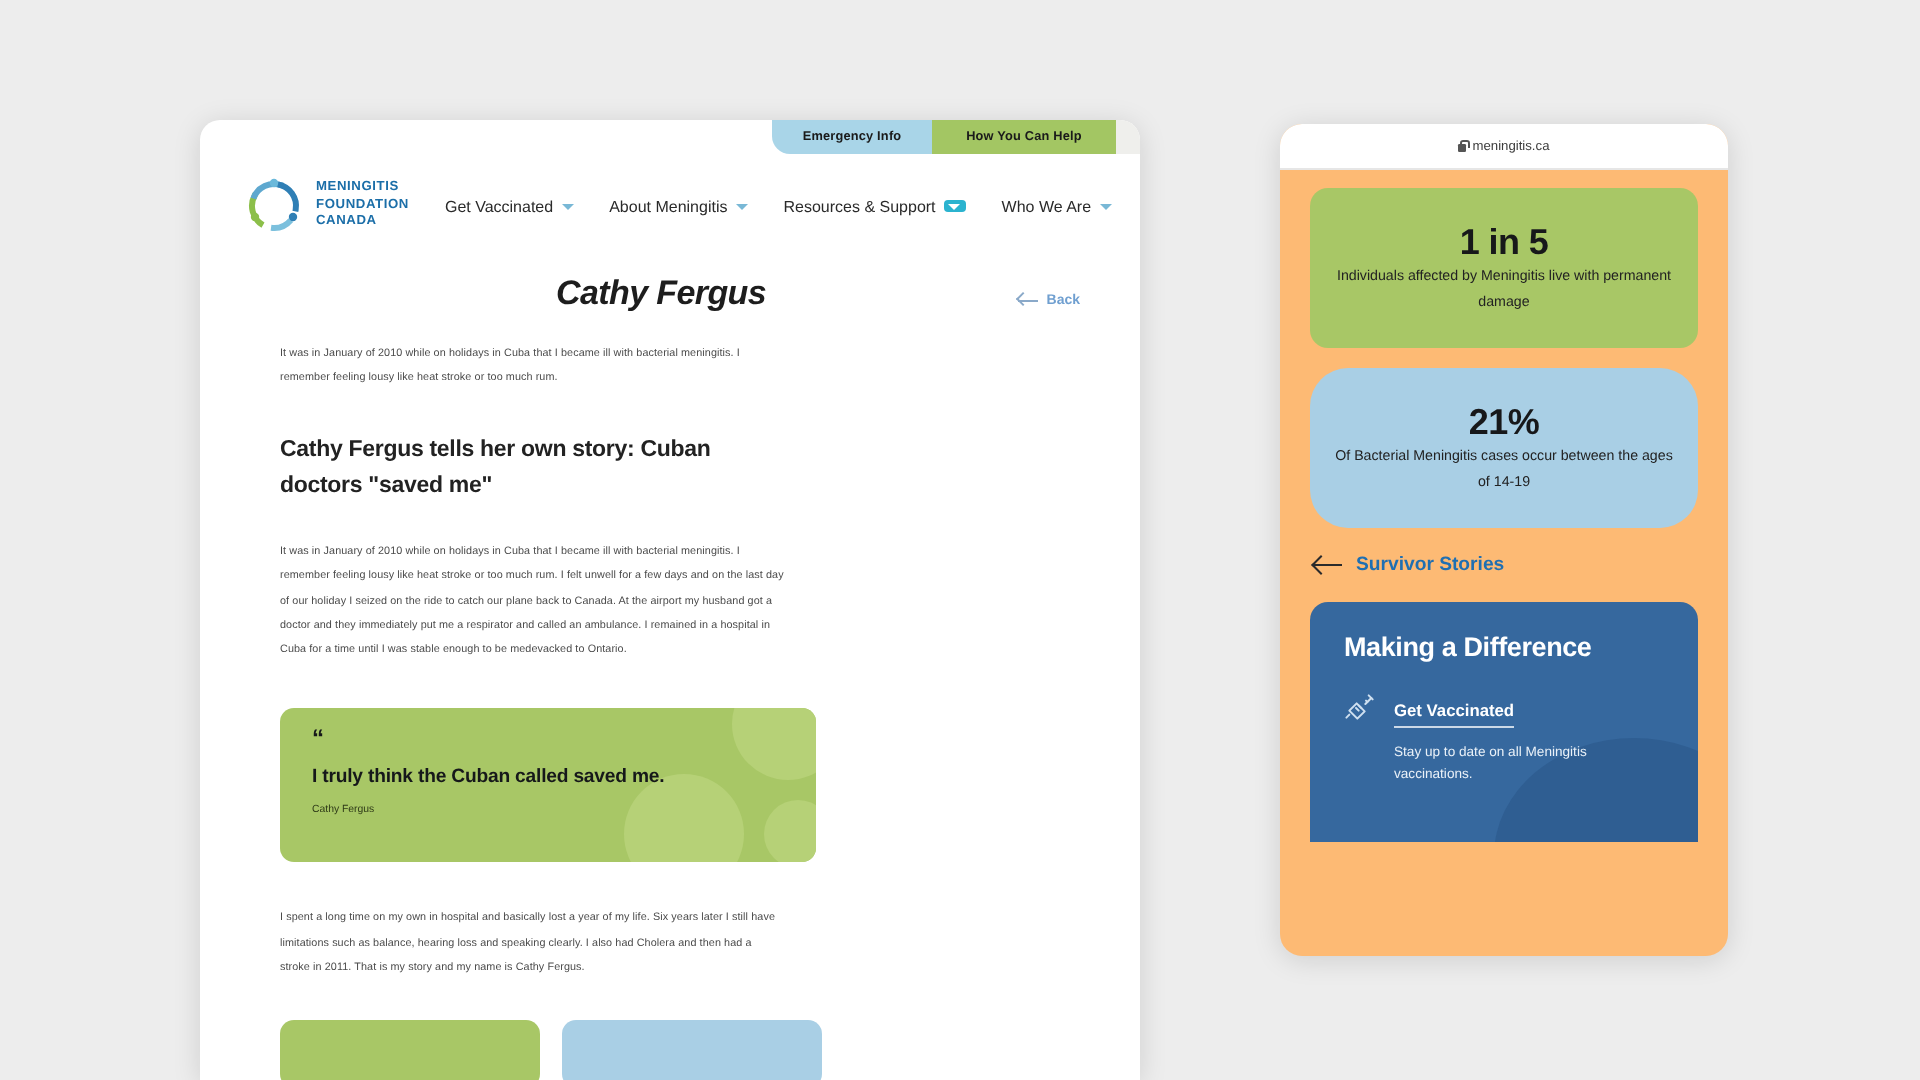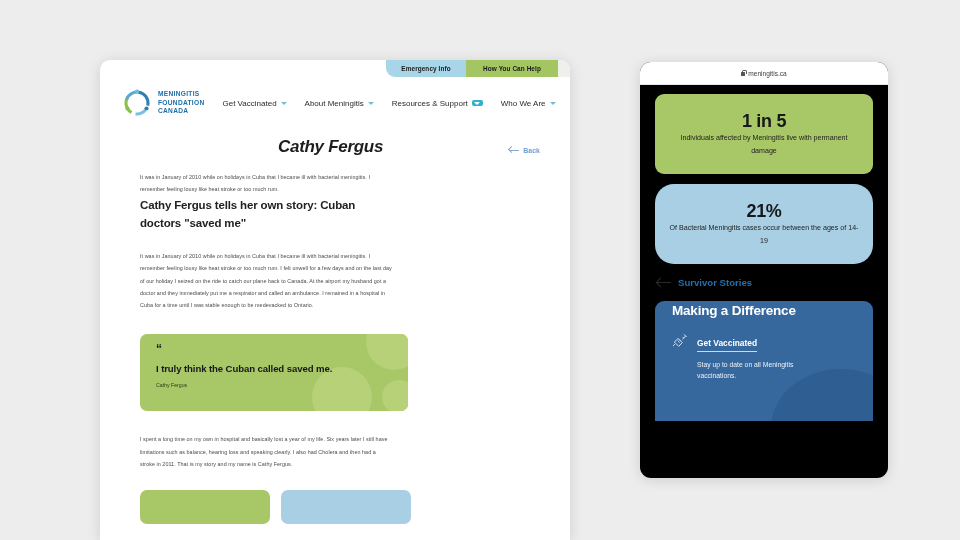--- a/index.html
+++ b/index.html
@@ -96,21 +96,21 @@
     transform: rotate(45deg);
   }
 
   .art-body { padding: 0 32px 0 40px; }
   .lead { margin-top: 14px; }
   p.body-text {
     font-size: 5.4px; line-height: 2.28; color: #4b4b4b;
     max-width: 252px; letter-spacing: .05px;
   }
   .sub-head {
-    font-size: 11.5px; font-weight: bold;
+    margin-top: 20px; font-size: 11.5px; font-weight: bold;
     color: #222; line-height: 1.62; max-width: 245px;
     letter-spacing: -.15px;
   }
   .para2 { margin-top: 17px; }
 
   
   .quote-card {
     position: relative; margin: 23px 0 0 0; width: 268px;
     height: 77px; border-radius: 7px; background: #a8c766;
     overflow: hidden; padding: 11px 16px;
@@ -133,22 +133,22 @@
   .para3 { margin-top: 22px; }
 
   .bottom-cards { display: flex; gap: 11px; margin-top: 20px; }
   .bcard { width: 130px; height: 34px; border-radius: 7px; }
   .bcard-green { background: #a8c766; }
   .bcard-blue { background: #a9cfe5; }
 
   
   .mobile {
     position: absolute; left: 640px; top: 62px;
-    width: 248px; height: 416px;
-    background: #000000; border-radius: 11px;
+    width: 224px; height: 416px;
+    background: #fdba74; border-radius: 11px;
     box-shadow: 0 2px 14px rgba(0,0,0,0.13);
     overflow: hidden;
   }
   .m-urlbar {
     height: 23px; display: flex; align-items: center; justify-content: center;
     gap: 3px; border-bottom: 1px solid #e6e6e6; background: #fff;
   }
   .lock-icon { width: 4px; height: 6px; position: relative; }
   .lock-icon::before {
     content: ""; position: absolute; left: 0.7px; top: 0;
@@ -184,21 +184,21 @@
   }
   .surv-arrow::after {
     content: ""; position: absolute; left: 0; top: 1.6px;
     width: 6px; height: 6px;
     border-left: 1.2px solid #2b2b2b; border-bottom: 1.2px solid #2b2b2b;
     transform: rotate(45deg);
   }
   .surv-text { font-size: 9.6px; font-weight: bold; color: #1f6fb2; }
   .diff-card {
     position: relative; margin-top: 13px; background: #36689e;
-    border-radius: 9px 9px 0 0; padding: 2px 17px 18px;
+    border-radius: 9px 9px 0 0; padding: 15px 17px 18px;
     height: 120px; overflow: hidden;
   }
   .diff-swoosh {
     position: absolute; right: -38px; bottom: -66px;
     width: 140px; height: 118px; border-radius: 50%;
     background: #2f5e92;
   }
   .diff-title {
     position: relative; font-size: 13.5px; font-weight: bold;
     color: #ffffff; letter-spacing: -.2px;

